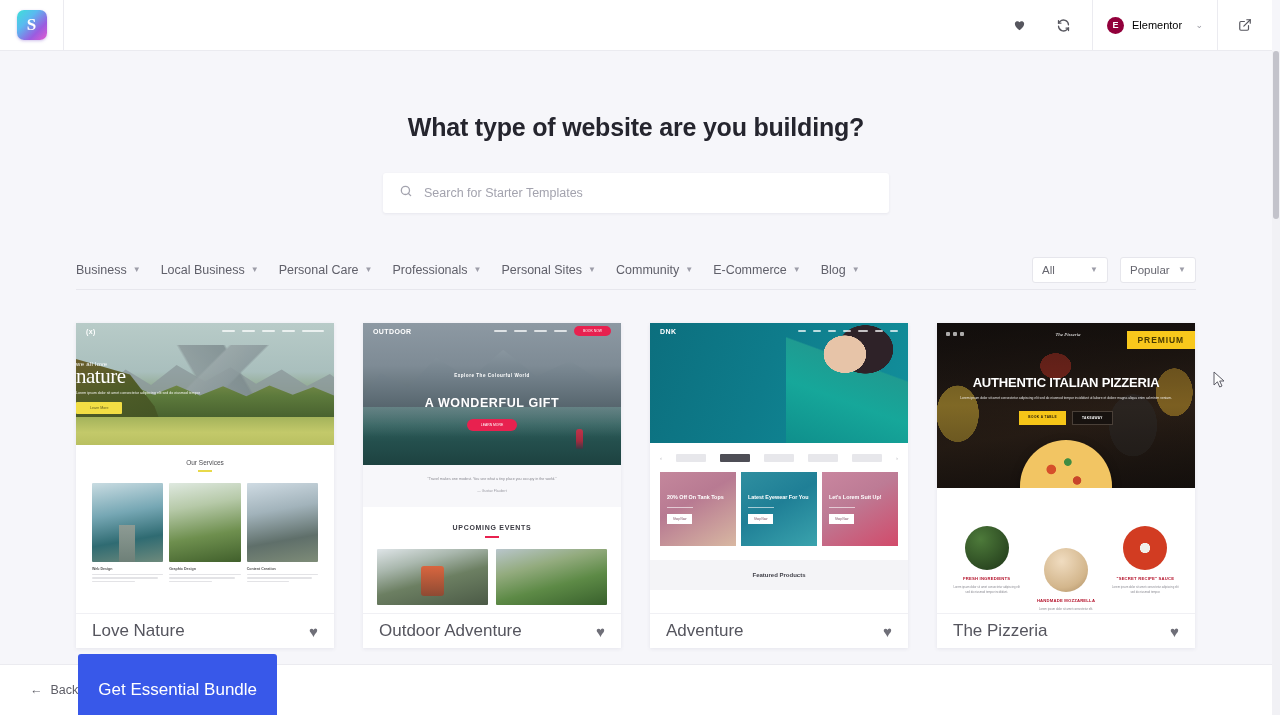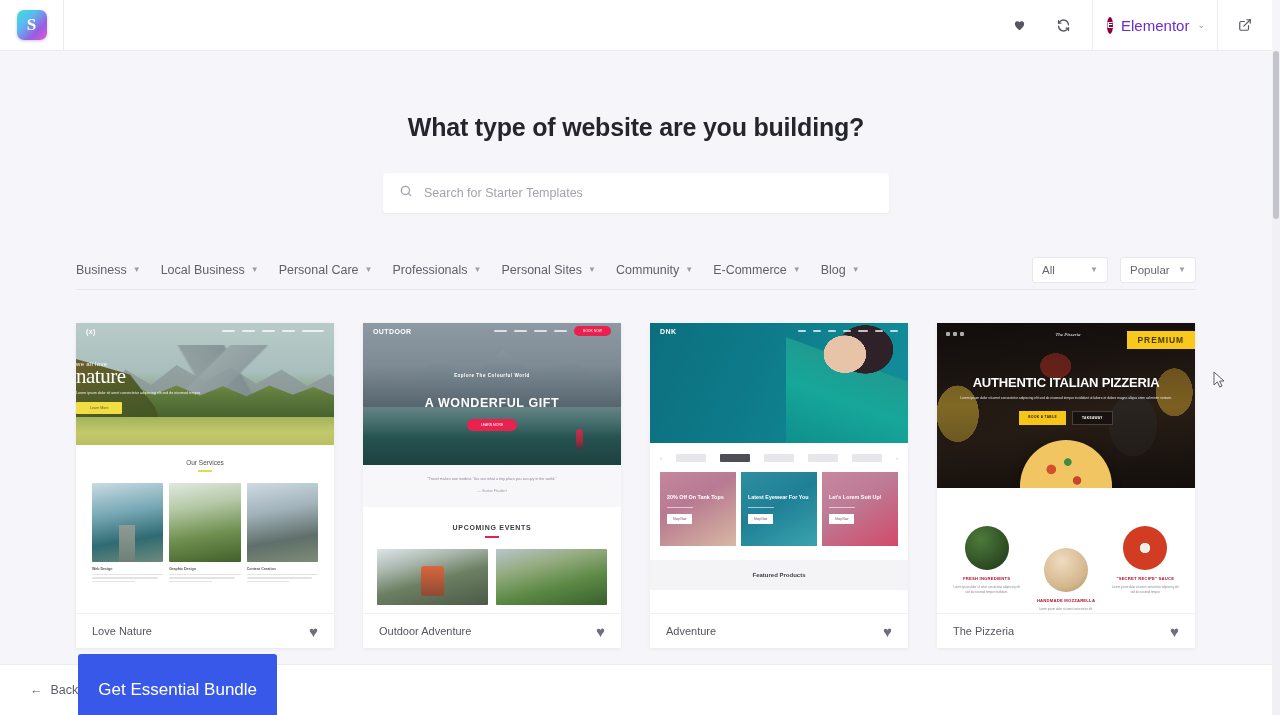--- a/index.html
+++ b/index.html
@@ -49,21 +49,21 @@
     display: flex; align-items: center; gap: 8px;
     padding: 0 14px;
     cursor: pointer;
   }
   .acct-badge {
     width: 17px; height: 17px; border-radius: 50%;
     background: #92003b;
     display: flex; align-items: center; justify-content: center;
     color: #fff; font-size: 9px; font-weight: bold; line-height: 1;
   }
-  .acct-name { font-size: 15px; color: #6d28d9; white-space: nowrap; }
+  .acct-name { font-size: 11px; color: #000000; white-space: nowrap; }
   .acct-caret { margin-left: auto; color: #9a9aa4; font-size: 9px; }
   .ext-cell {
     width: 54px; height: 51px;
     display: flex; align-items: center; justify-content: center;
     cursor: pointer;
   }
 
   
   .page {
     position: absolute; top: 51px; left: 0;
@@ -133,21 +133,21 @@
   .thumb {
     height: 290px; width: 100%;
     overflow: hidden; position: relative;
     background: #fff;
   }
   .card-foot {
     height: 35px; display: flex; align-items: center;
     padding: 0 16px;
     border-top: 1px solid #f0f0f4;
   }
-  .card-name { font-size: 11px; color: #55555e; }
+  .card-name { font-size: 17px; color: #55555e; }
   .fav { margin-left: auto; color: #6f6f78; font-size: 15px; cursor: pointer; }
   .premium-badge {
     position: absolute; top: 8px; right: 0;
     background: #f8c81c; color: #4a3b00;
     font-size: 8.5px; font-weight: bold; letter-spacing: .9px;
     padding: 4px 11px; z-index: 5;
   }
 
   
   .mini { width: 100%; height: 100%; position: relative; font-size: 5px; }

